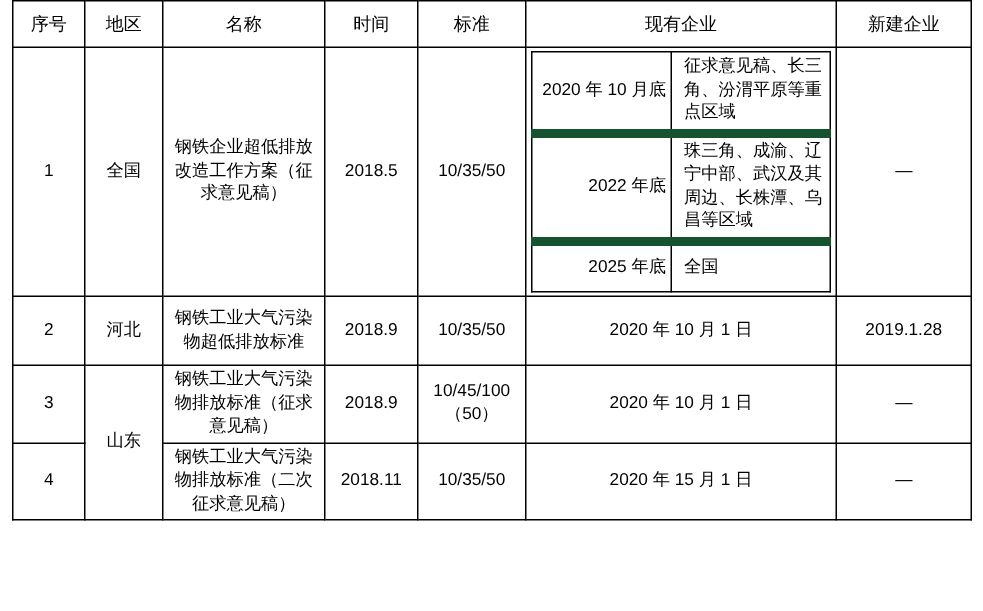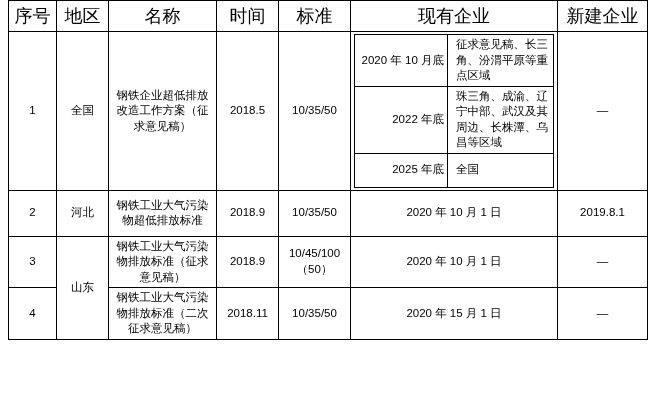--- a/index.html
+++ b/index.html
@@ -42,42 +42,42 @@
     border: 1px solid #000000;
     padding: 2px 3px;
     vertical-align: middle;
     text-align: center;
     line-height: 1.35;
     font-weight: normal;
   }
   thead td {
     font-weight: bold;
     height: 26px;
-    font-size: 18px;
+    font-size: 12px;
   }
   .cell-name {
     text-align: center;
     line-height: 1.45;
     padding: 4px 5px;
   }
   .nested {
     border-collapse: collapse;
     width: 100%;
     height: 100%;
     table-layout: fixed;
   }
   .nested td {
     border: none;
     padding: 4px 4px;
     vertical-align: middle;
     line-height: 1.4;
     font-size: 11.5px;
   }
   .nested tr + tr td {
-    border-top: 1px solid #14532d;
+    border-top: 6px solid #14532d;
   }
   .nested td.date-col {
     width: 86px;
     border-right: 1px solid #000000;
     text-align: right;
   }
   .nested td.region-col {
     text-align: left;
     padding-left: 8px;
   }
@@ -147,21 +147,21 @@
           <td class="dash">—</td>
         </tr>
 
         <tr class="row-tall">
           <td>2</td>
           <td>河北</td>
           <td class="cell-name">钢铁工业大气污染物超低排放标准</td>
           <td>2018.9</td>
           <td>10/35/50</td>
           <td>2020 年 10 月 1 日</td>
-          <td>2019.8.1</td>
+          <td>2019.1.28</td>
         </tr>
 
         <tr class="row-tall">
           <td>3</td>
           <td rowspan="2">山东</td>
           <td class="cell-name">钢铁工业大气污染物排放标准（征求意见稿）</td>
           <td>2018.9</td>
           <td>10/45/100（50）</td>
           <td>2020 年 10 月 1 日</td>
           <td class="dash">—</td>

